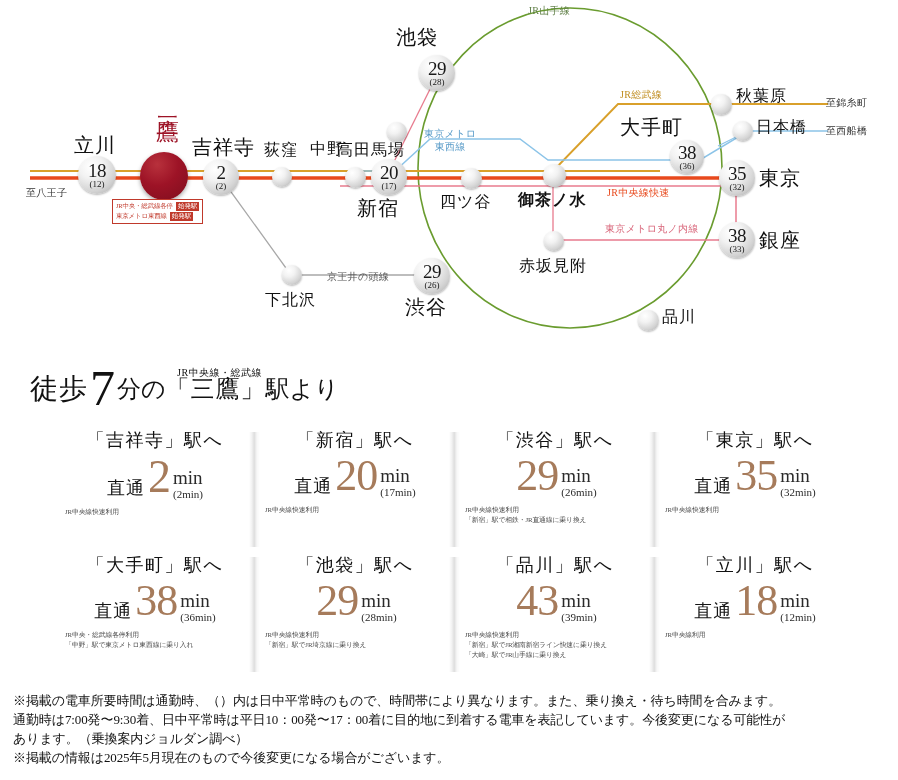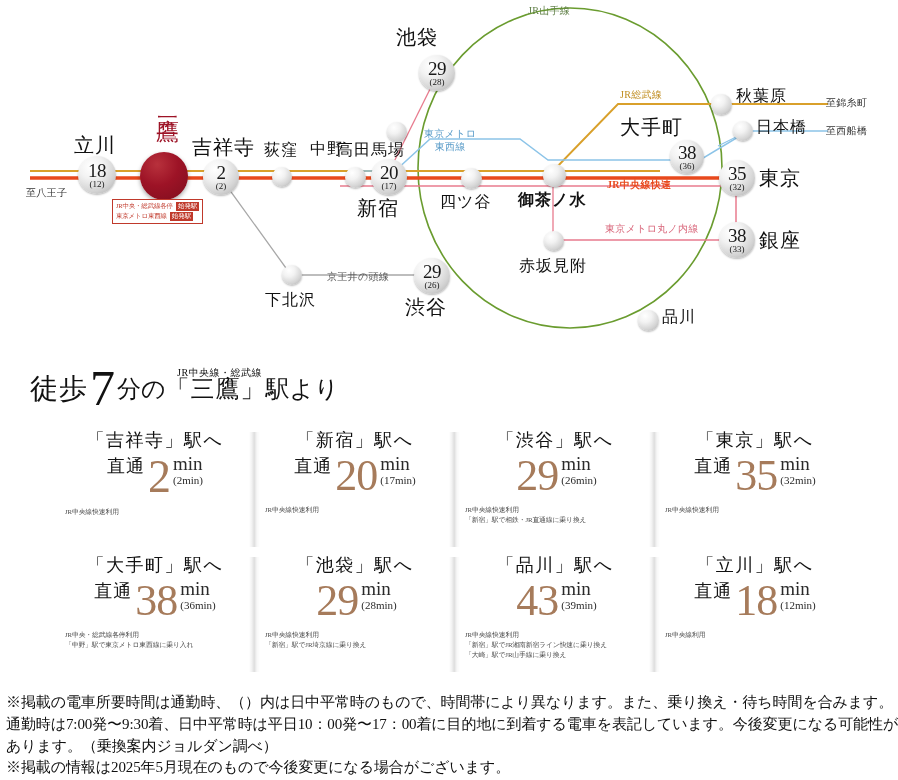--- a/index.html
+++ b/index.html
@@ -74,33 +74,33 @@
   
   #cards{position:absolute;left:55px;top:428px;width:800px;height:250px;}
   .card-grid{display:grid;grid-template-columns:repeat(4,200px);grid-template-rows:125px 125px;}
   .card{position:relative;padding:0 8px;box-sizing:border-box;text-align:center;}
   .divider{
     position:absolute;top:4px;bottom:6px;width:11px;
     background:linear-gradient(to right,rgba(0,0,0,0) 0%,rgba(0,0,0,.045) 22%,rgba(0,0,0,.13) 48%,rgba(0,0,0,.03) 72%,rgba(0,0,0,0) 100%);
     z-index:2;
   }
   .card .dest{font-size:18px;letter-spacing:1.5px;margin-top:0;}
-  .card .timerow{display:flex;align-items:flex-start;justify-content:center;margin-top:2px;}
+  .card .timerow{display:flex;align-items:flex-end;justify-content:center;margin-top:2px;}
   .card .pre{font-size:18px;letter-spacing:1px;margin-right:3px;color:#151515;}
   .card .num{font-size:46px;line-height:1;color:#a67b5b;letter-spacing:-1px;}
   .card .num.wide{font-size:44px;}
   .card .minblk{display:flex;flex-direction:column;align-items:flex-start;margin-left:3px;}
   .card .min{font-size:19px;color:#2a2a2a;line-height:1;}
   .card .paren{font-size:11px;color:#2a2a2a;margin-top:1px;align-self:center;}
   .card .notes{margin-top:7px;text-align:left;padding-left:2px;}
   .card .notes div{font-size:6.8px;color:#4a4a4a;letter-spacing:-.1px;line-height:1.5;white-space:nowrap;}
 
   
   #disclaimer{position:absolute;left:6px;top:692px;width:886px;}
-  #disclaimer div{font-size:15px;line-height:1.45;letter-spacing:-.1px;color:#101010;white-space:nowrap;}
+  #disclaimer div{font-size:13px;line-height:1.45;letter-spacing:-.1px;color:#101010;white-space:nowrap;margin-left:7px;}
 </style>
 </head>
 <body>
 
 <div class="wrap">
 
   <div id="map-area">
 
     <svg id="map-svg" width="898" height="350" viewBox="0 0 898 350">
 
@@ -215,21 +215,21 @@
 
     <div class="node plain" style="left:638px;top:310px;width:21px;height:21px;"></div>
     <div class="st-label mid" style="left:662px;top:307px;">品川</div>
 
     <div class="line-label" style="left:528px;top:4px;color:#5f7f46;">JR山手線</div>
 
     <div class="line-label" style="left:620px;top:88px;color:#c08d1f;">JR総武線</div>
 
     <div class="line-label two" style="left:424px;top:128px;color:#5a9cc9;">東京メトロ<br>東西線</div>
 
-    <div class="line-label" style="left:607px;top:178px;color:#e8491d;font-weight:bold;">JR中央線快速</div>
+    <div class="line-label" style="left:607px;top:186px;color:#e8491d;">JR中央線快速</div>
 
     <div class="line-label" style="left:605px;top:222px;color:#d9687c;">東京メトロ丸ノ内線</div>
 
     <div class="line-label" style="left:327px;top:270px;color:#555;">京王井の頭線</div>
 
     <div class="st-label tiny" style="left:26px;top:186px;">至八王子</div>
     <div class="st-label tiny" style="left:826px;top:96px;">至錦糸町</div>
     <div class="st-label tiny" style="left:826px;top:124px;">至西船橋</div>
   </div>
 

